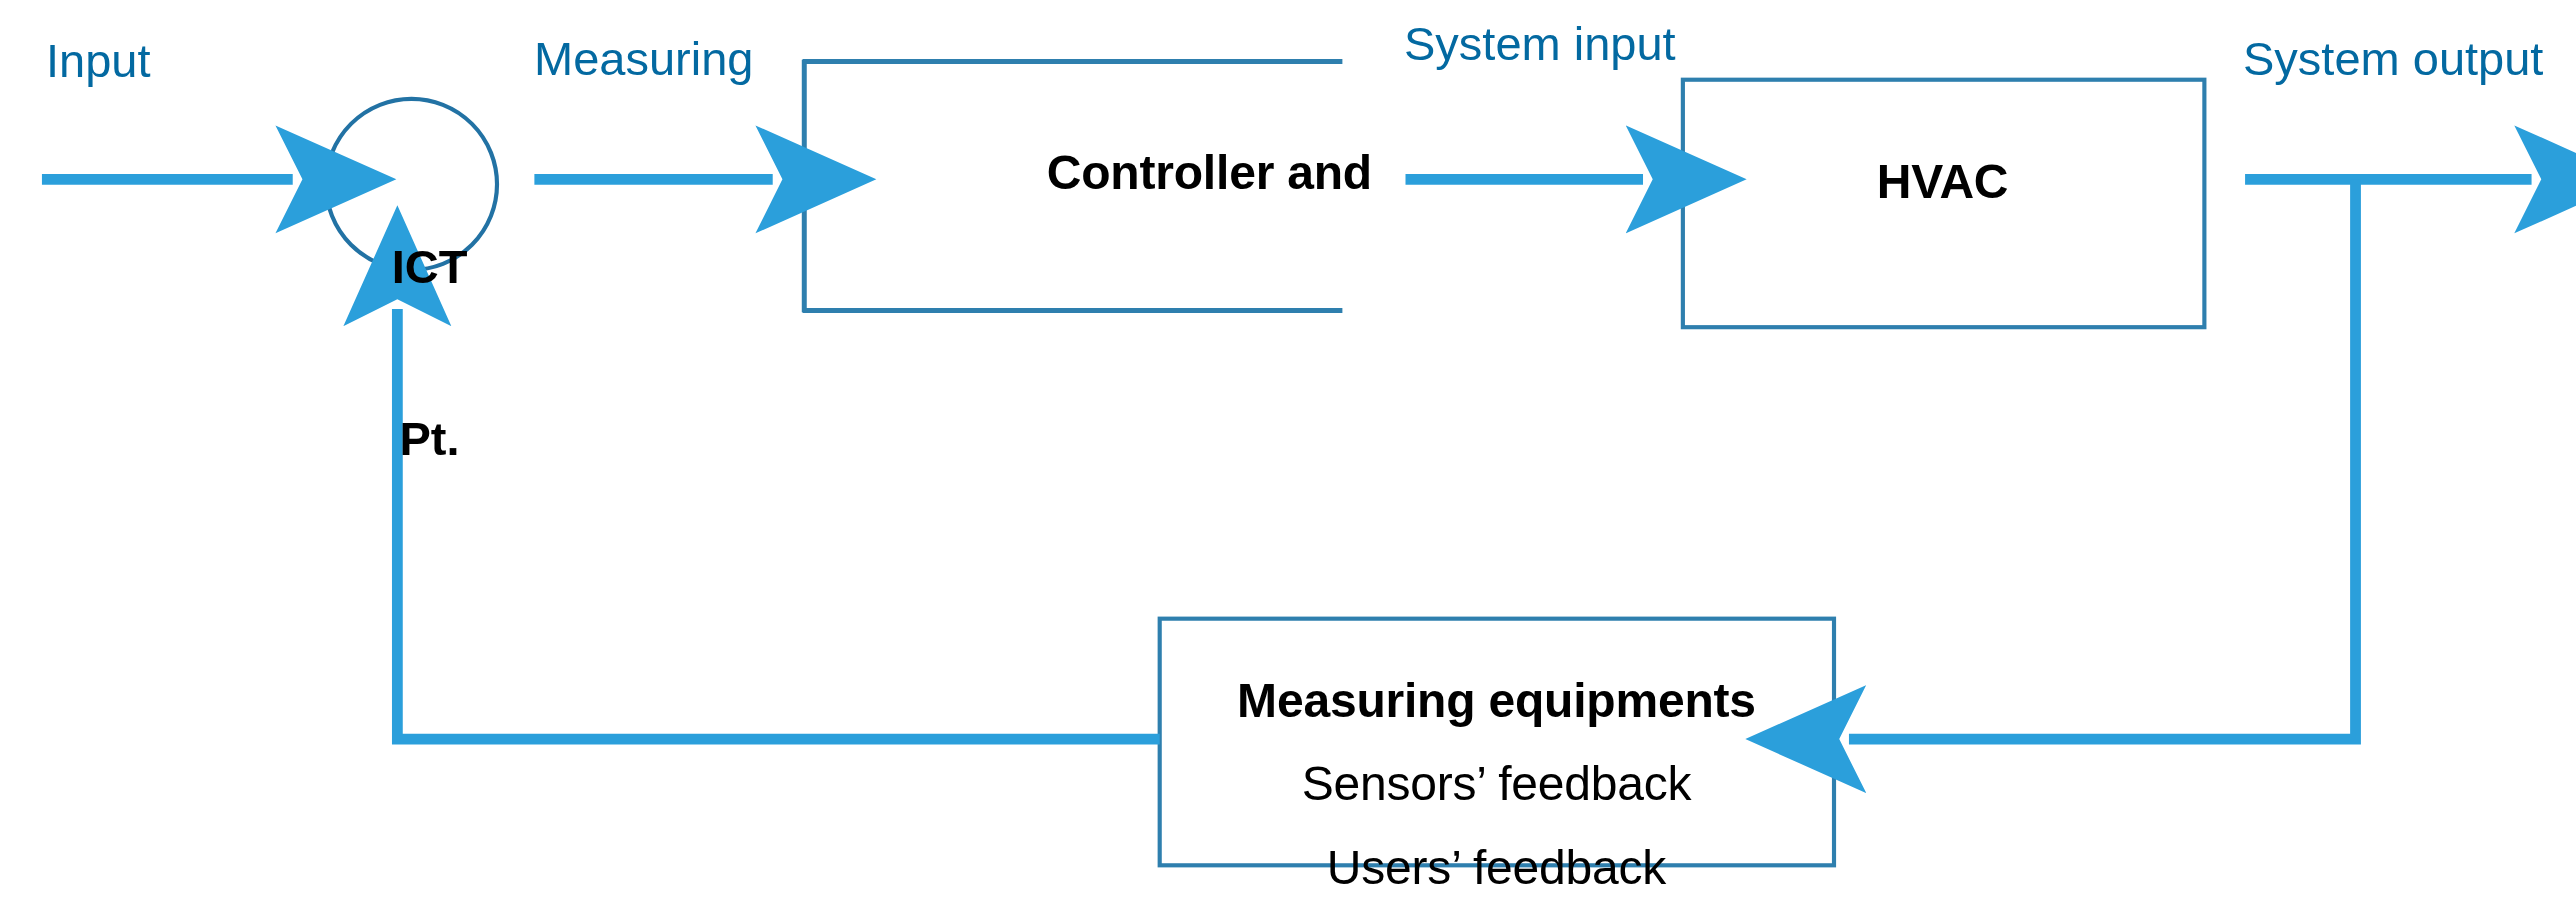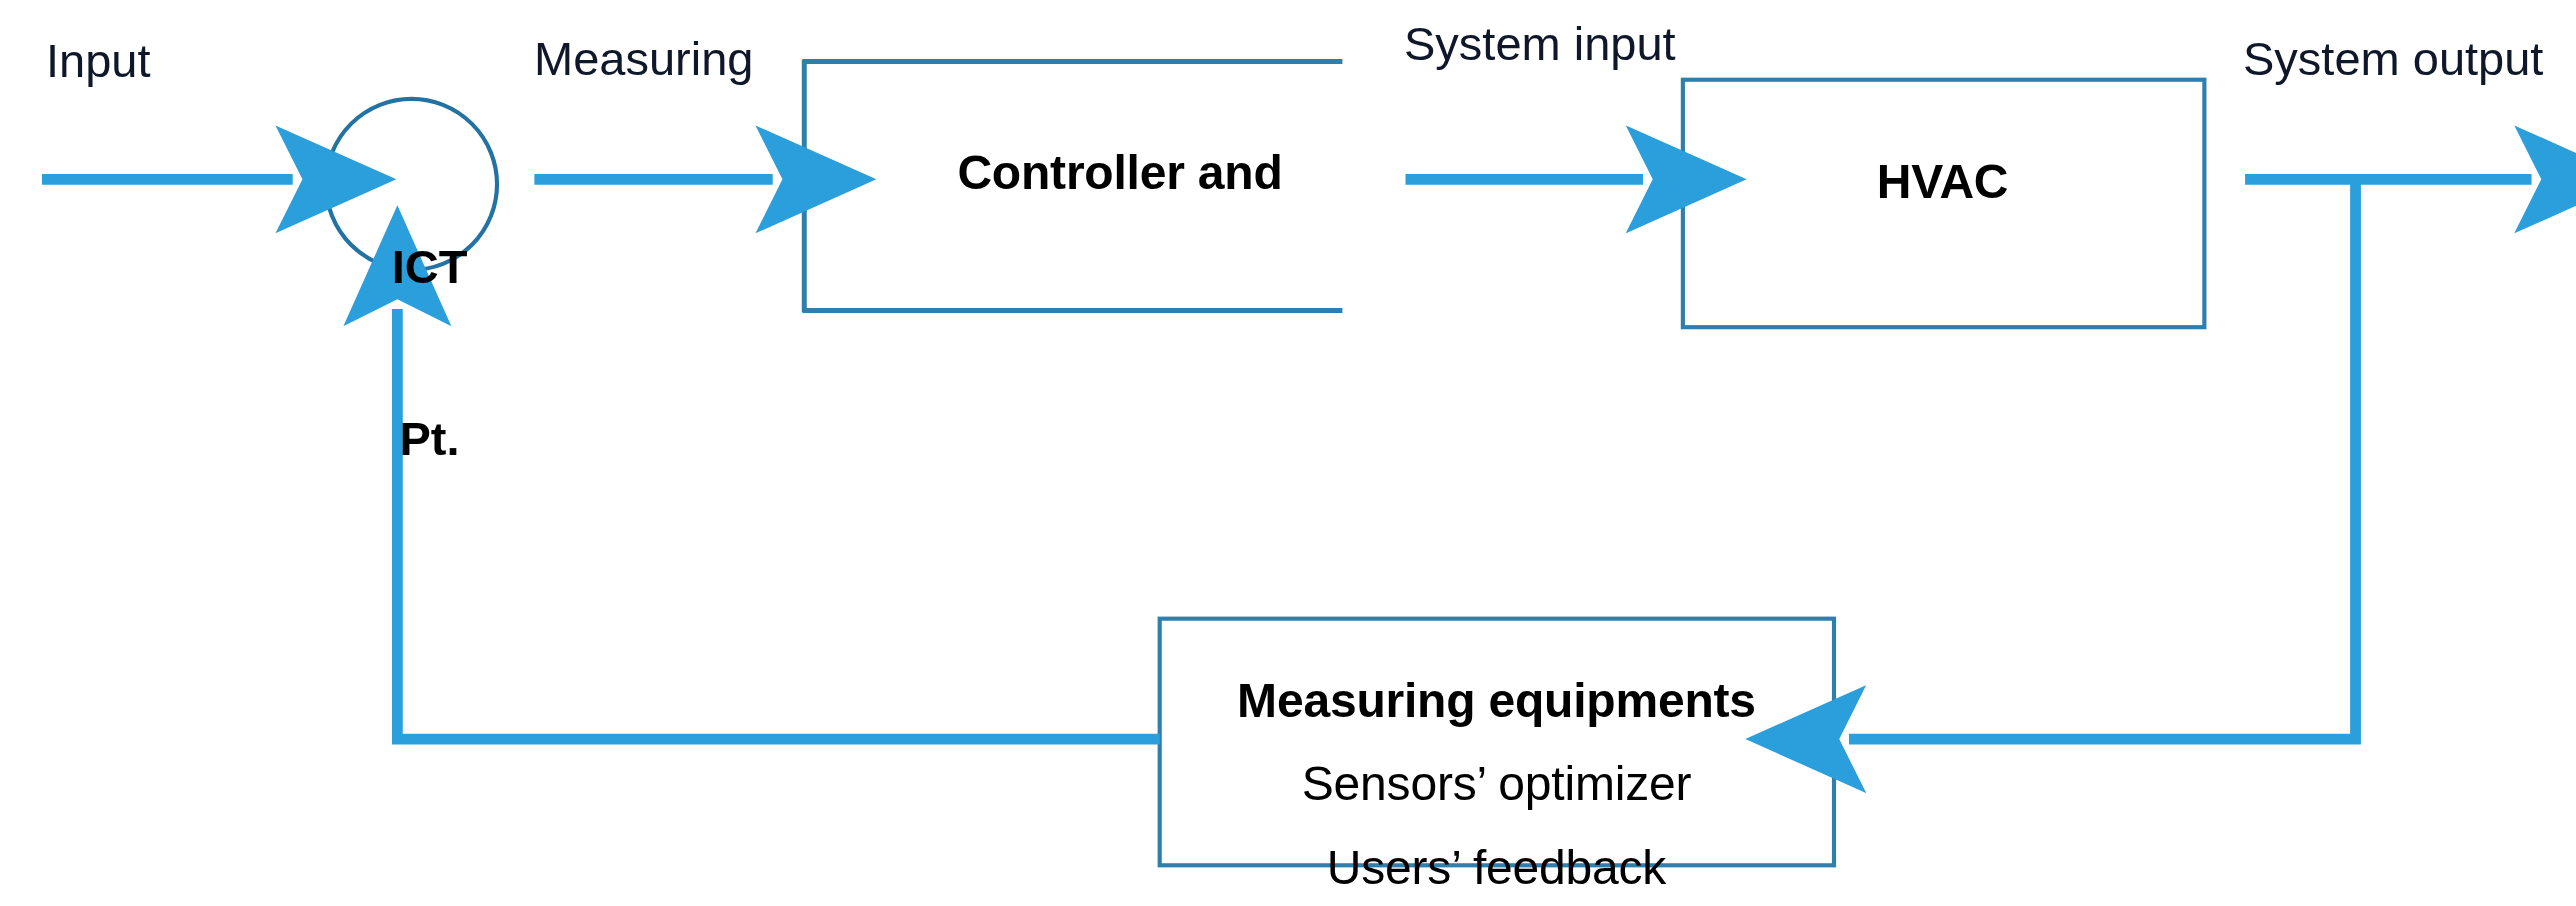--- a/index.html
+++ b/index.html
@@ -28,21 +28,21 @@
   .node-label {
     position: absolute;
     text-align: center;
     color: #000000;
     line-height: 1.12;
     white-space: pre;
     pointer-events: none;
   }
   .edge-label {
     position: absolute;
-    color: #0f172a;
+    color: #0369a1;
     font-size: 47px;
     font-weight: 400;
     white-space: nowrap;
     line-height: 1;
   }
   .block-title {
     font-weight: 700;
     font-size: 48px;
     letter-spacing: -0.2px;
   }
@@ -57,21 +57,21 @@
     line-height: 1.22;
   }
 
   
   #label-input        { left: 46px;   top: 37px;  }
   #label-correction   { left: 534px;  top: 35px;  }
   #label-system-input { left: 1404px; top: 20px;  }
   #label-system-output{ left: 2243px; top: 35px;  }
 
   #circle-text-wrap   { left: 344px;  top: 123px; width: 171px; }
-  #controller-text    { left: 850px;  top: 116px; width: 540px; }
+  #controller-text    { left: 832px;  top: 116px; width: 540px; text-align: right; }
   #hvac-text          { left: 1681px; top: 125px; width: 523px; }
   #measuring-text     { left: 1159px; top: 644px; width: 675px; }
 </style>
 </head>
 <body>
 
 <div id="diagram-root">
 
   <svg id="diagram-svg" viewBox="0 0 3101 1091" xmlns="http://www.w3.org/2000/svg">
 
@@ -130,18 +130,18 @@
   <div class="node-label" id="controller-text">
     <div class="block-title">Controller and</div>
   </div>
 
   <div class="node-label" id="hvac-text">
     <div class="block-title">HVAC</div>
   </div>
 
   <div class="node-label" id="measuring-text">
     <div class="block-title">Measuring equipments</div>
-    <div class="block-sub">Sensors’ optimizer</div>
+    <div class="block-sub">Sensors’ feedback</div>
     <div class="block-sub">Users’ feedback</div>
   </div>
 
 </div>
 
 
 </body></html>

